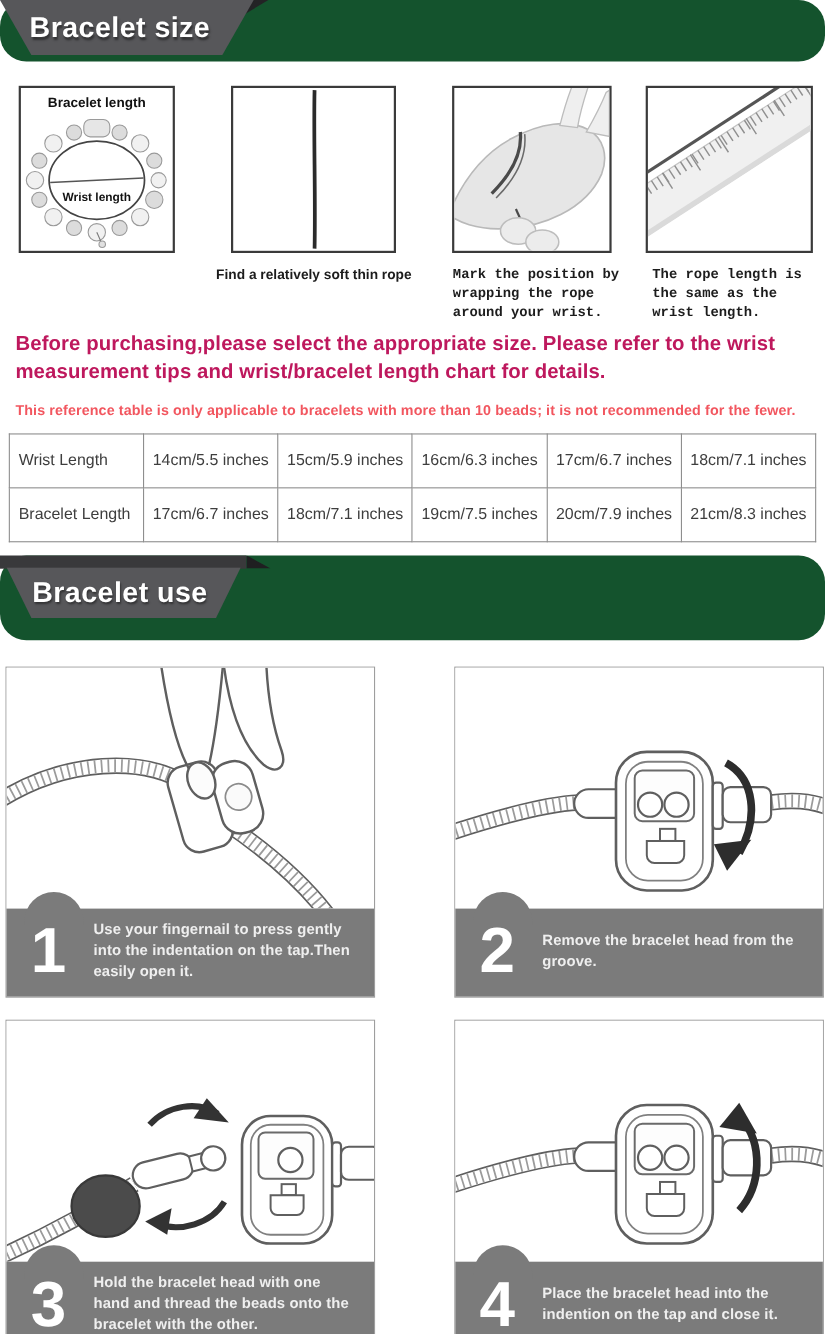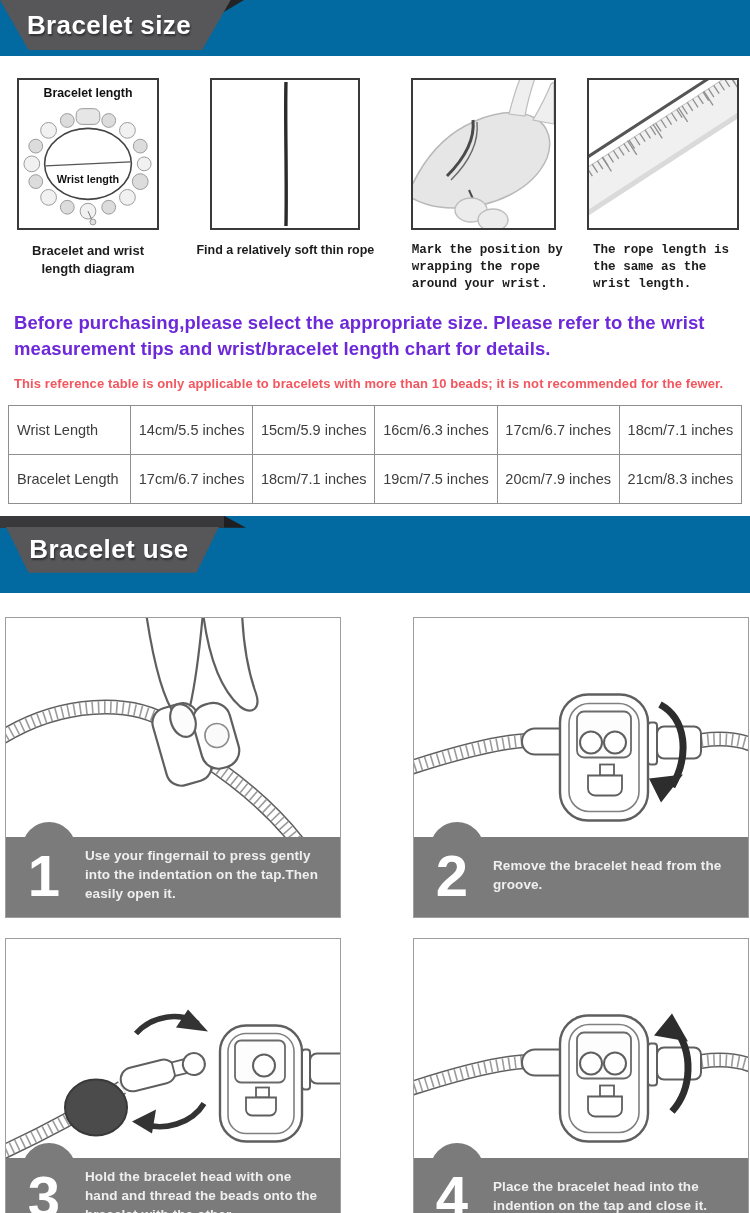--- a/index.html
+++ b/index.html
@@ -5,21 +5,21 @@
   * { margin:0; padding:0; box-sizing:border-box; }
   html,body { background:#ffffff; }
   body {
     width:750px;
     font-family:"Liberation Sans", sans-serif;
     color:#1a1a1a;
   }
   .page { width:750px; overflow:hidden; background:#fff; }
 
   
-  .banner-strip { background:#0369a1; height:56px; position:relative; }
+  .banner-strip { background:#14532d; height:56px; position:relative;border-radius:24px; }
   .banner-strip.tall { height:77px; }
   .banner { position:absolute; left:0; top:0; width:248px; height:50px; }
   .banner .fold {
     position:absolute; left:216px; top:0; width:28px; height:14px;
     background:#232325; clip-path:polygon(0 0,100% 0,16% 100%);
   }
   .banner .trap {
     position:absolute; left:0; top:0; right:0; bottom:0;
     background:#57575a; clip-path:polygon(0 0,93% 0,81.5% 100%,11.5% 100%);
   }
@@ -44,22 +44,22 @@
     display:flex; align-items:center; justify-content:center; margin:0 auto; overflow:hidden;
   }
   .w-a .img-box{width:142px;} .w-b .img-box{width:150px;} .w-c .img-box{width:145px;} .w-d .img-box{width:152px;}
   .m-caption { margin-top:12px; font-weight:700; color:#1c1c1c; font-size:13px; line-height:1.35; }
   .m-caption.center { text-align:center; padding:0 6px; }
   .m-caption.one-line { white-space:nowrap; text-align:center; font-size:12.5px; }
   .m-caption.left { padding-left:9px; font-size:12.6px;font-family:Liberation Mono, monospace; }
 
   
   .intro {
-    margin-top:17px; padding:0 14px;
-    font-size:18.5px; font-weight:800; color:#6d28d9; line-height:1.4; letter-spacing:.1px;
+    margin-top:6px; padding:0 14px;
+    font-size:18.5px; font-weight:800; color:#be185d; line-height:1.4; letter-spacing:.1px;
   }
   .warning {
     margin-top:14px; padding:0 14px;
     font-size:13px; font-weight:700; color:#f2565f; letter-spacing:.1px;
   }
 
   
   table.size-table { border-collapse:collapse; margin:14px 8px 0; width:734px; table-layout:fixed; }
   table.size-table td {
     border:1px solid #8e8e8e; height:49px; font-size:14.5px; color:#3e3e3e;
@@ -129,21 +129,20 @@
               <circle cx="110" cy="50" r="8" fill="#f1f1f1"></circle>
             <circle cx="123" cy="66" r="7" fill="#dcdcdc"></circle>
             <rect x="58" y="28" width="24" height="16" rx="6" fill="#e6e6e6"></rect>
             <line x1="70" y1="132" x2="74" y2="141" stroke="#777"></line>
             <circle cx="75" cy="143" r="3" fill="#e0e0e0"></circle>
           </g>
           <text x="70" y="16" text-anchor="middle" font-size="12.5" font-weight="bold" fill="#111">Bracelet length</text>
           <text x="70" y="103" text-anchor="middle" font-size="11" font-weight="bold" fill="#111">Wrist length</text>
         </svg>
       </div>
-      <div class="m-caption center">Bracelet and wrist length diagram</div>
     </div>
 
     <div class="m-col w-b">
       <div class="img-box">
         <svg width="146" height="148" viewBox="0 0 150 148">
           <path d="M76,0 C75,40 77,100 76,148" stroke="#2b2b2b" stroke-width="3.5" fill="none"></path>
         </svg>
       </div>
       <div class="m-caption one-line">Find a relatively soft thin rope</div>
     </div>

